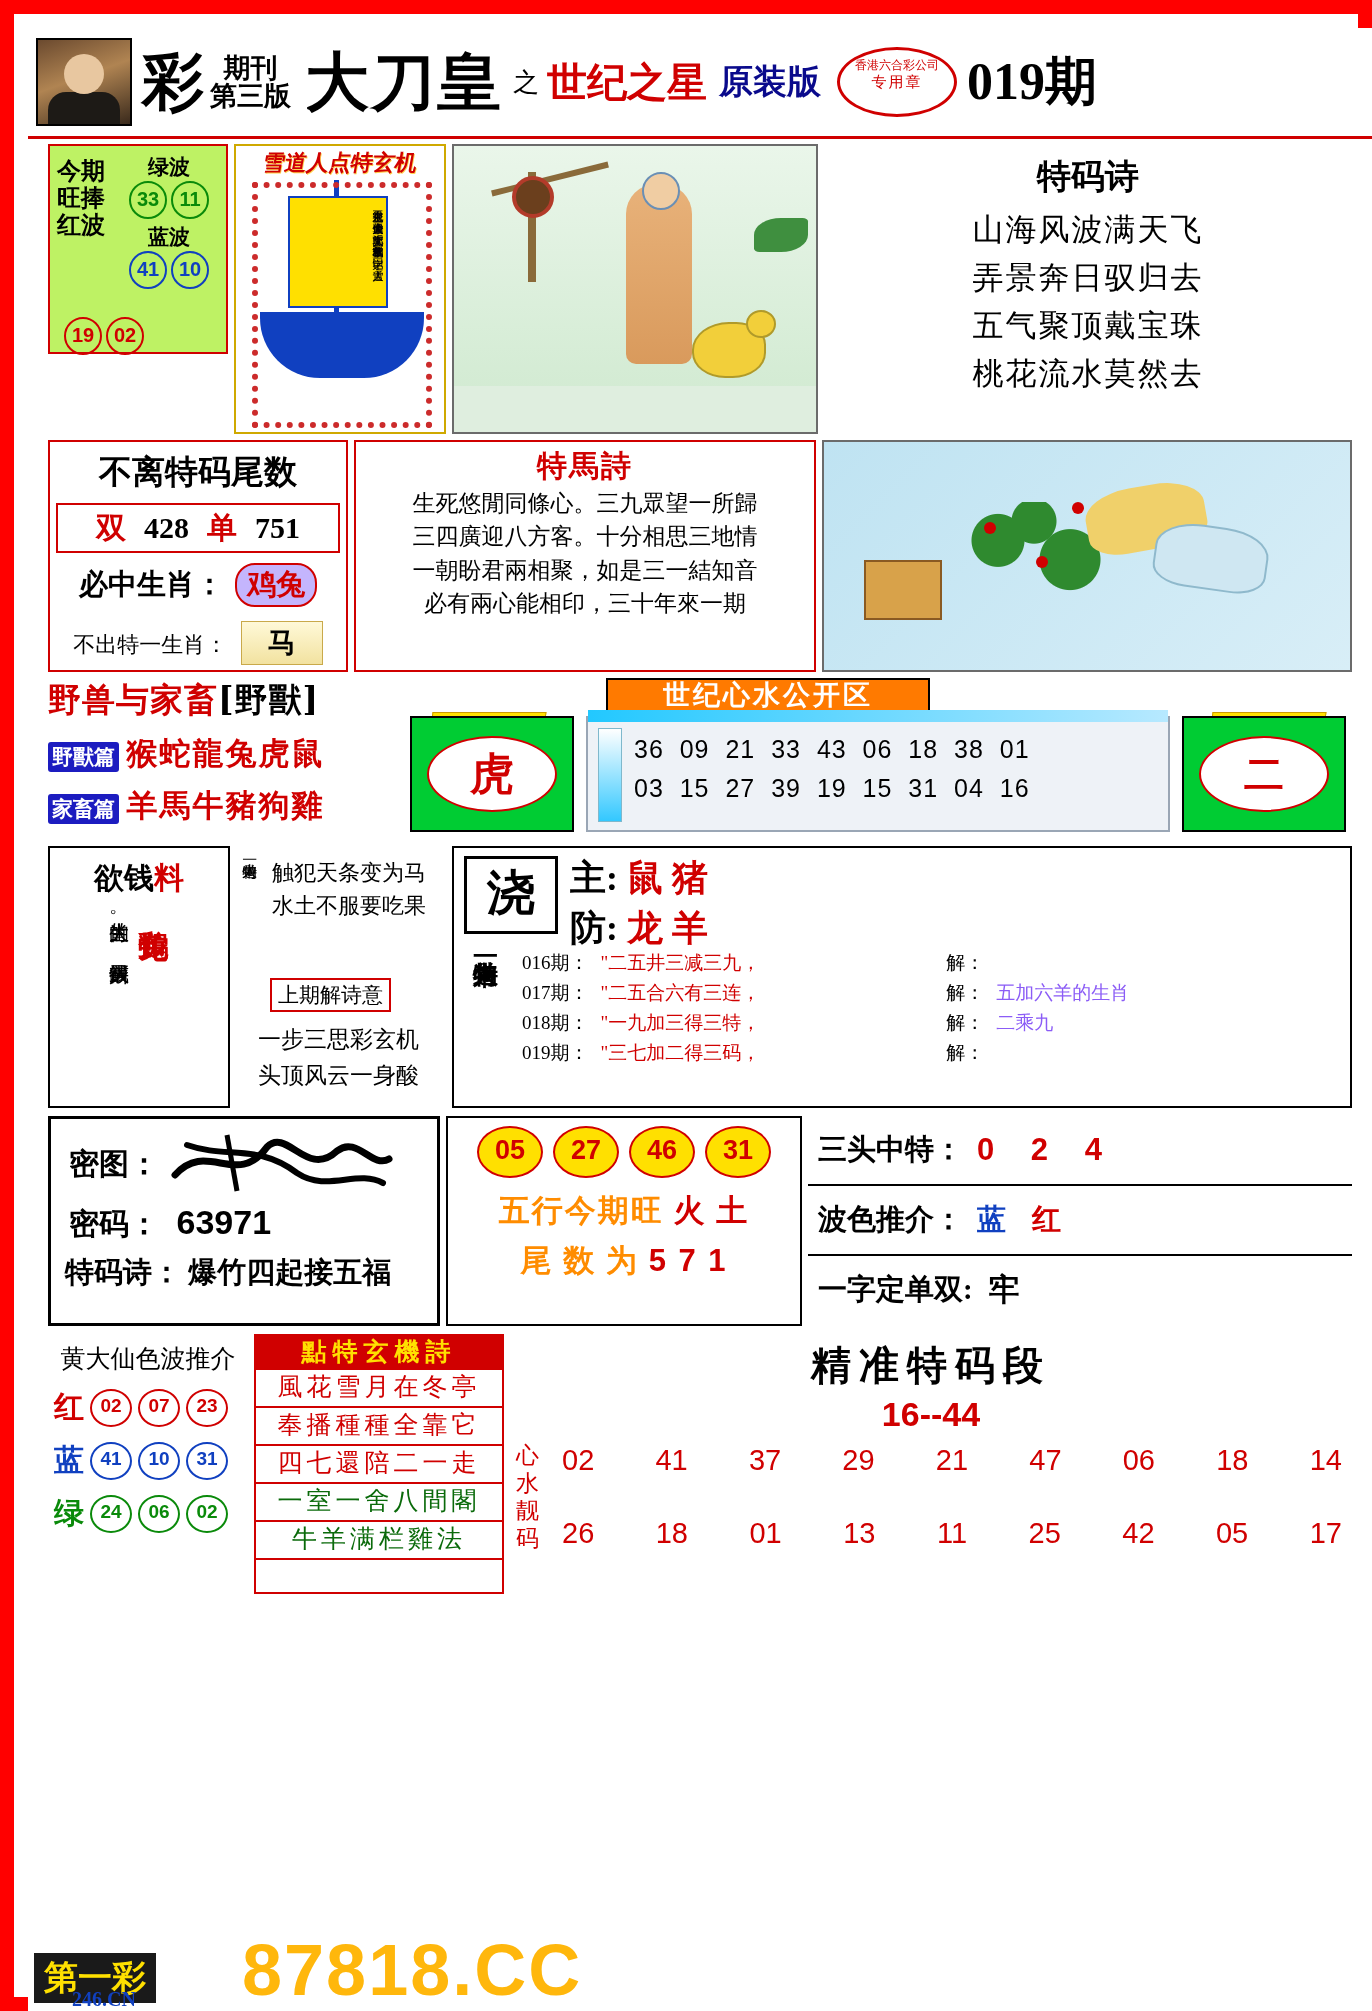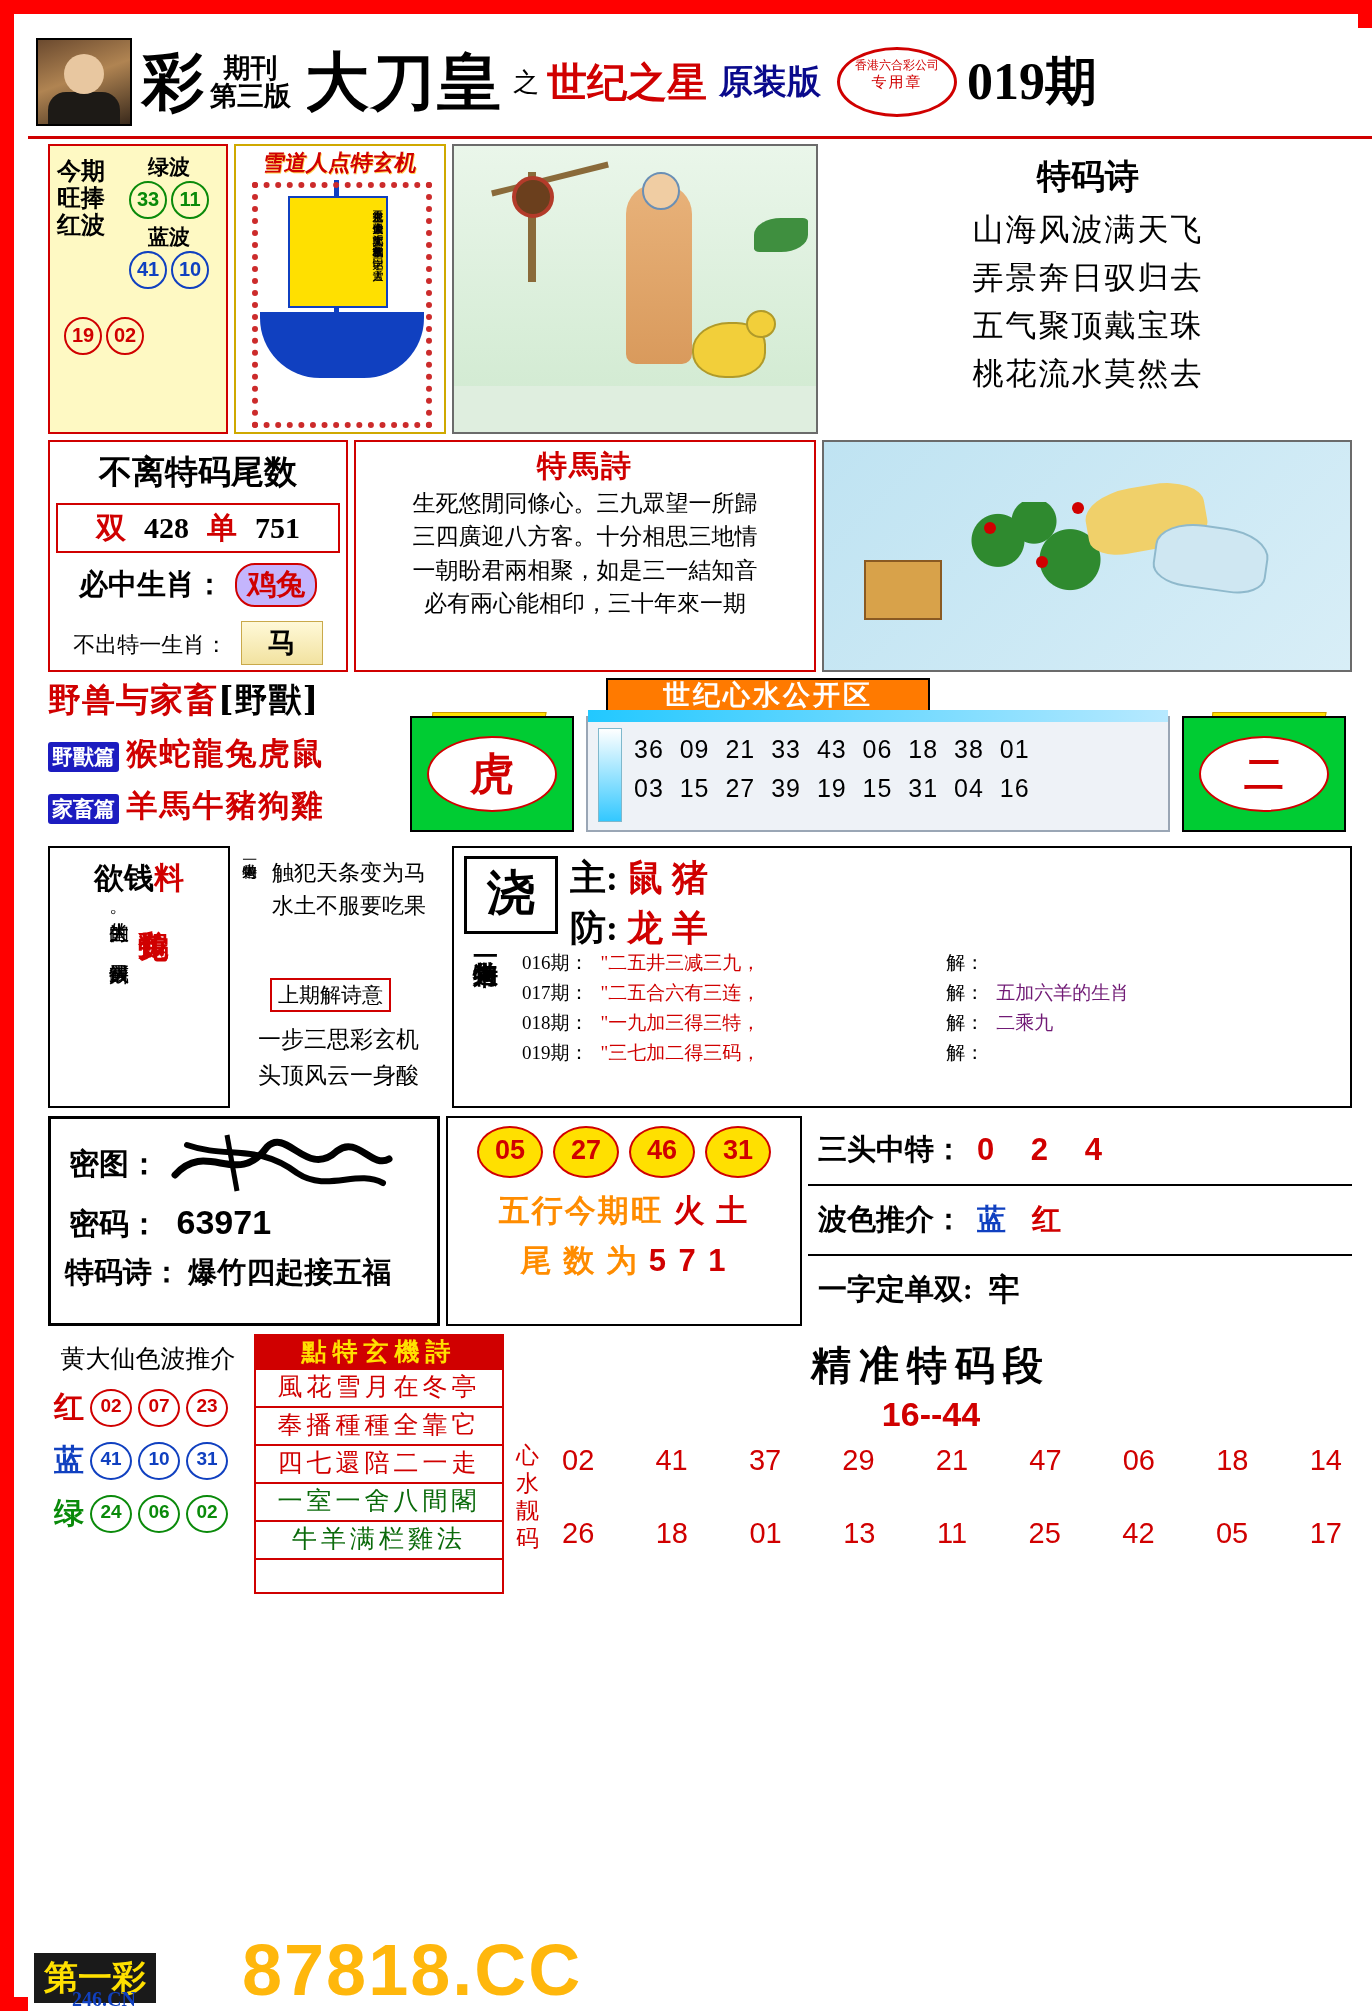--- a/index.html
+++ b/index.html
@@ -66,22 +66,22 @@
   .seal .s2{font-size:15px;letter-spacing:2px;}
   .m-issue{
     margin-left:10px;font-size:52px;font-weight:bold;color:#000;
   }
 
   
   .box{position:absolute;box-sizing:border-box;}
 
   
   .r1-left{
-    left:20px;top:116px;width:180px;height:290px;
-    border:2px solid #d00000;background:#fef9c3;
+    left:20px;top:116px;width:180px;height:210px;
+    border:2px solid #d00000;background:#bef264;
     display:flex;
   }
   .r1-left .lcol{
     width:62px;font-size:24px;font-weight:bold;color:#000;text-align:center;
     line-height:1.12;padding-top:12px;
   }
   .r1-left .rcol{flex:1;text-align:center;padding-top:6px;}
   .wavelbl{font-size:21px;font-weight:bold;color:#000;line-height:1.05;margin-top:4px;}
   .ball{
     display:inline-block;width:34px;height:34px;line-height:32px;border-radius:50%;
@@ -362,21 +362,21 @@
   .r4-c .vside{
     position:absolute;left:16px;top:94px;writing-mode:vertical-rl;text-orientation:upright;
     font-size:25px;font-weight:bold;color:#000;height:150px;line-height:1.2;
   }
   .r4-c table{
     position:absolute;left:62px;top:100px;border-collapse:collapse;font-size:19px;
   }
   .r4-c td{padding:2px 6px;color:#000;white-space:nowrap;}
   .r4-c .q{color:#d00000;}
   .r4-c .ans{padding-left:180px;}
-  .r4-c .ansr{color:#701a75;}
+  .r4-c .ansr{color:#8b5cf6;}
 
   
   .r5-a{
     left:20px;top:1088px;width:392px;height:210px;border:3px solid #000;background:#fff;
   }
   .r5-a .ln1{
     display:flex;align-items:center;gap:8px;padding:10px 0 0 18px;
   }
   .r5-a .lbl{font-size:30px;font-weight:bold;color:#000;}
   .r5-a .scribble{

